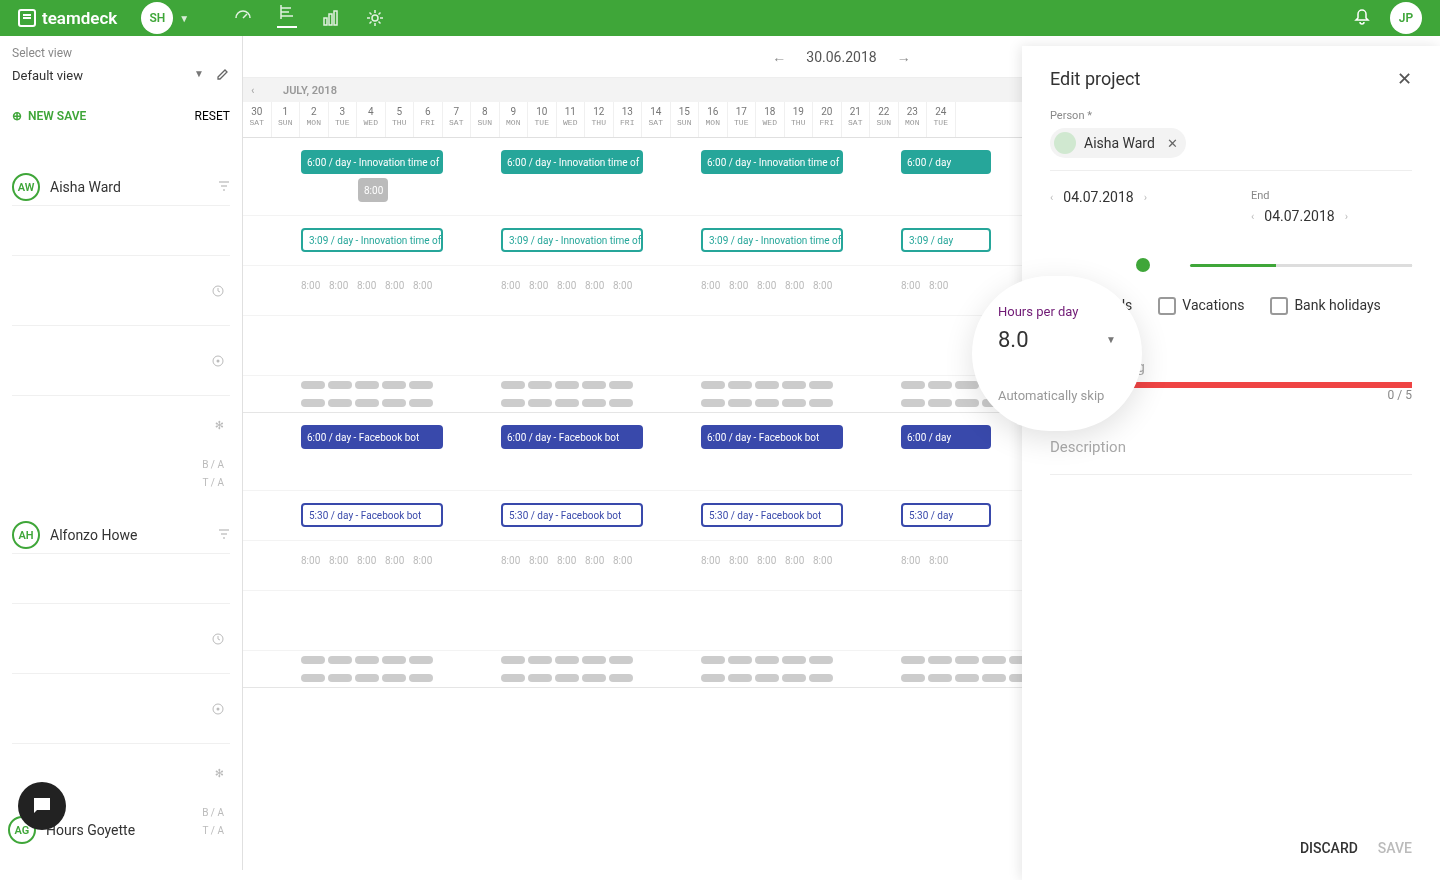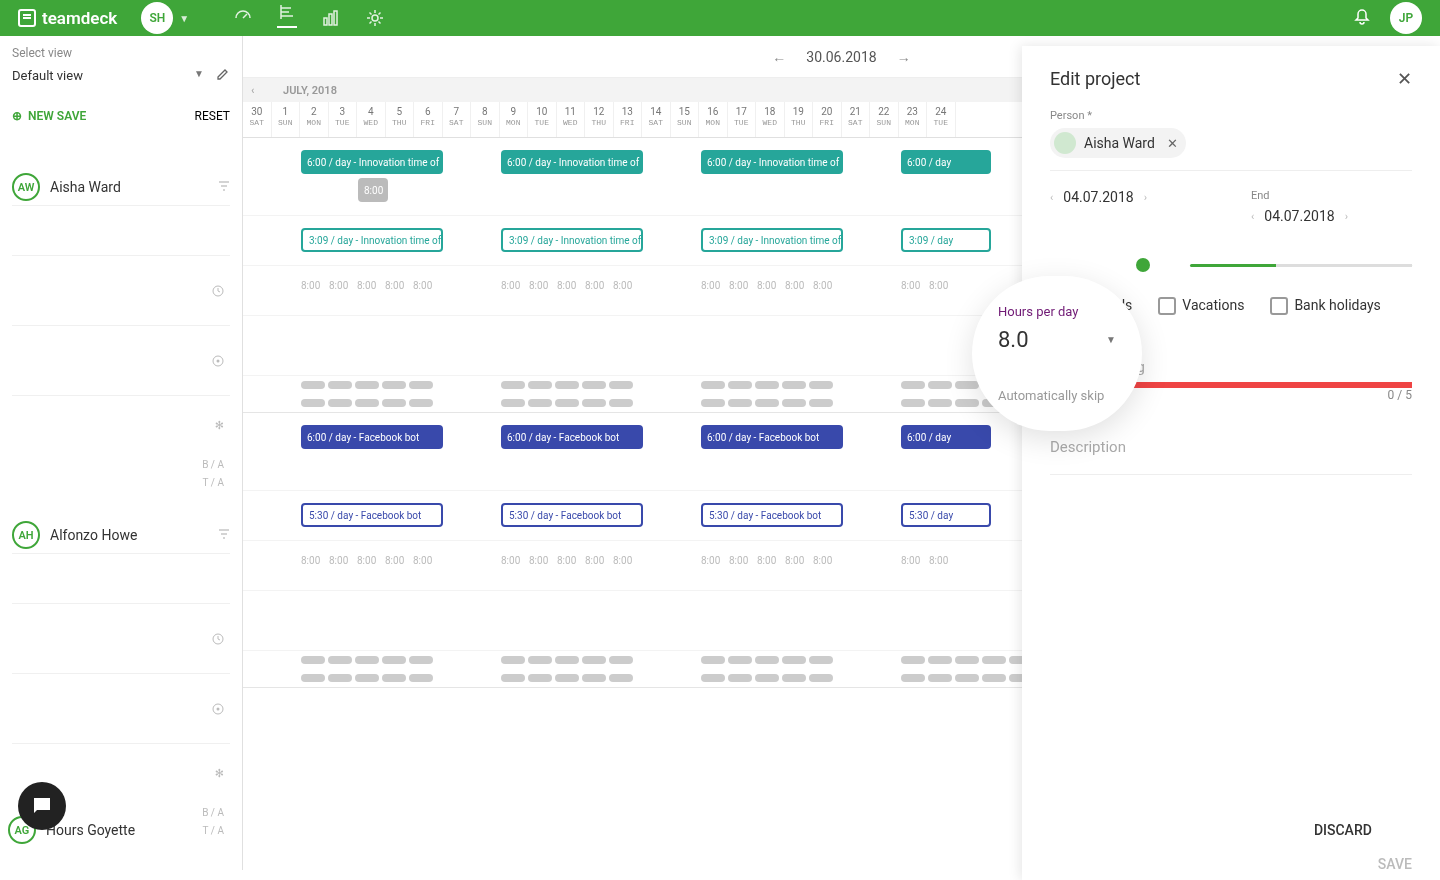--- a/index.html
+++ b/index.html
@@ -88,23 +88,23 @@
 .hours-value { font-size: 22px; color: #333; display: flex; justify-content: space-between; align-items: center; }
 .auto-skip { font-size: 13px; color: #999; margin-top: 36px; }
 .slider-track { height: 3px; background: #3fa639; border-radius: 2px; position: relative; margin: 20px 0; }
 .slider-track::after { content: ''; position: absolute; left: 86px; right: 0; height: 3px; background: #ddd; }
 .slider-thumb { width: 14px; height: 14px; background: #3fa639; border-radius: 50%; position: absolute; left: 80px; top: -6px; cursor: pointer; }
 .checkbox-row { display: flex; gap: 26px; margin: 12px 0 18px; }
 .checkbox-item { display: flex; gap: 6px; font-size: 14px; color: #333; }
 .checkbox { width: 18px; height: 18px; border: 2px solid #999; border-radius: 3px; cursor: pointer; }
 .checkbox.checked { background: #3fa639; border-color: #3fa639; }
 .tag-count { text-align: right; font-size: 12px; color: #888; }
-.panel-footer { position: absolute; bottom: 8px; right: 28px; display: flex; gap: 6px; }
+.panel-footer { position: absolute; bottom: 24px; right: 28px; display: flex; gap: 20px; }
 .discard-btn { font-size: 14px; color: #333; font-weight: 500; cursor: pointer; }
-.save-btn { font-size: 14px; color: #bbb; font-weight: 500; cursor: pointer; margin-top: 34px; }
+.save-btn { font-size: 14px; color: #bbb; font-weight: 500; cursor: pointer; }
 
 
 .chat-bubble { position: absolute; bottom: 50px; left: 18px; width: 48px; height: 48px; background: #222; border-radius: 50%; display: flex; align-items: center; justify-content: center; cursor: pointer; z-index: 100; }
 .chat-bubble svg { color: #fff; }
 
 
 .bottom-resource { position: absolute; bottom: 26px; left: 8px; display: flex; align-items: center; gap: 10px; }
 </style>
 </head>
 <body>

